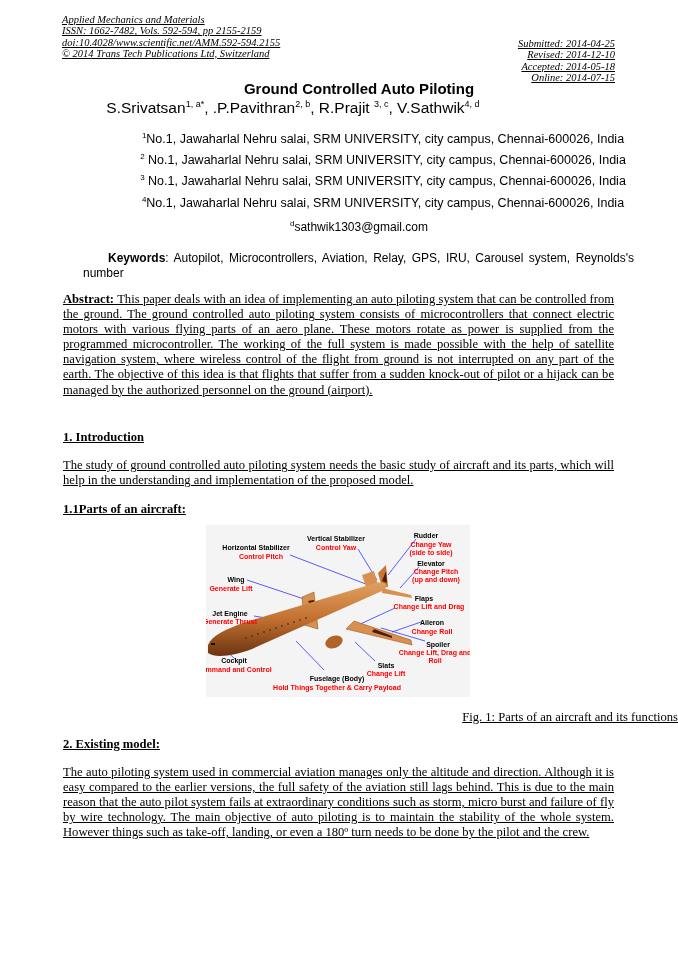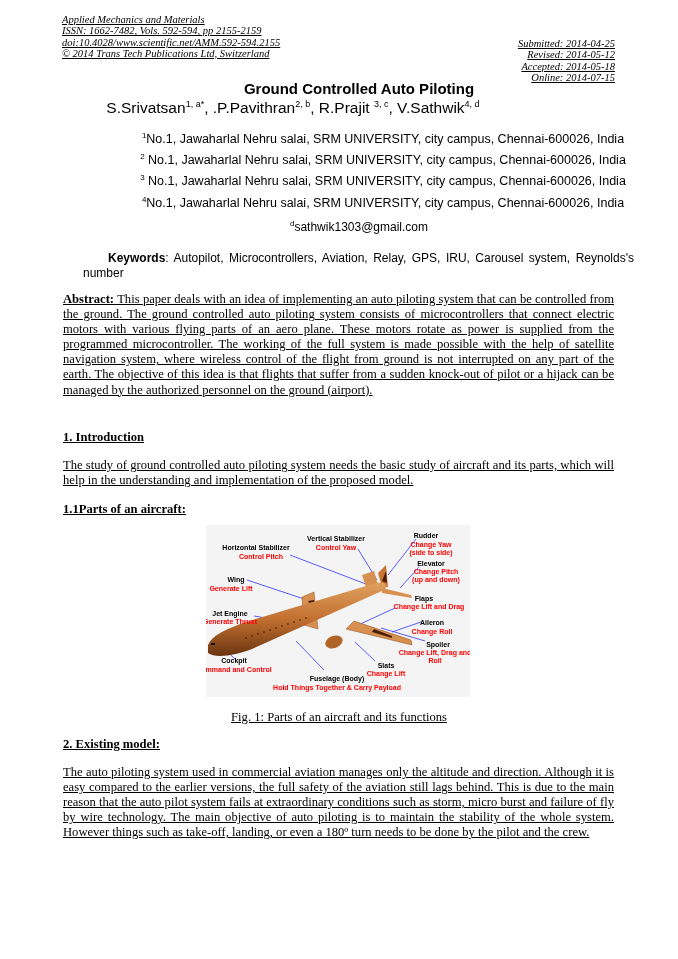--- a/index.html
+++ b/index.html
@@ -19,34 +19,34 @@
   .emails sup { font-size: 8px; vertical-align: 5px; }
 
   .keywords { position: absolute; left: 63px; width: 551px; top: 251px; font-size: 12px; line-height: 15px; text-align: justify; text-align-last: left; }
   .keywords b { font-weight: bold; padding-left: 25px; }
 
   .para { position: absolute; left: 63px; width: 551px; font-size: 12.6px; line-height: 15.1px; text-align: justify; }
   .heading { position: absolute; left: 63px; font-size: 12.6px; font-weight: bold; }
 
   .figure { position: absolute; left: 206px; top: 525px; width: 264px; height: 172px; background: #f4f4f4; }
   .figure svg { display: block; }
-  .caption { position: absolute; left: 0; width: 678px; top: 710px; text-align: center; font-size: 12.6px; }
+  .caption { position: absolute; left: 0; width: 678px; top: 710px; text-align: right; font-size: 12.6px; }
 </style>
 </head>
 <body>
 
 <div class="hdr-left serif">
   <div>Applied Mechanics and Materials</div>
   <div>ISSN: 1662-7482, Vols. 592-594, pp 2155-2159</div>
   <div>doi:10.4028/www.scientific.net/AMM.592-594.2155</div>
   <div>© 2014 Trans Tech Publications Ltd, Switzerland</div>
 </div>
 <div class="hdr-right serif">
   <div>Submitted: 2014-04-25</div>
-  <div>Revised: 2014-05-12</div>
+  <div>Revised: 2014-12-10</div>
   <div>Accepted: 2014-05-18</div>
   <div>Online: 2014-07-15</div>
 </div>
 
 <div class="title sans">Ground Controlled Auto Piloting</div>
 <div class="authors sans">
   <span><span>S.Srivatsan</span><sup>1, a*</sup><span>, </span></span><span><span>.P.Pavithran</span><sup>2, b</sup><span>, </span></span><span><span>R.Prajit </span><sup>3, c</sup><span>, </span></span><span><span>V.Sathwik</span><sup>4, d</sup></span>
 </div>
 
 <div class="aff sans" style="top:131px"><sup>1</sup><span>No.1, Jawaharlal Nehru salai, SRM UNIVERSITY, city campus, Chennai-600026, India</span></div>

